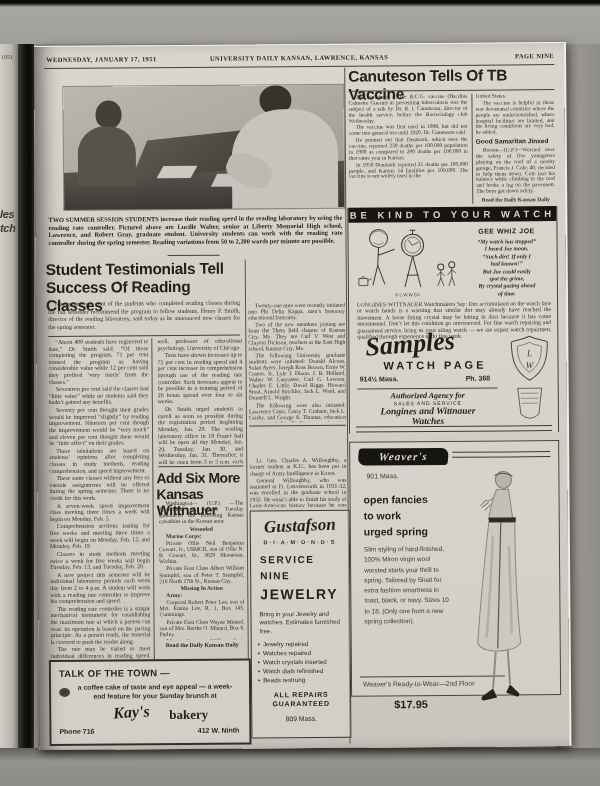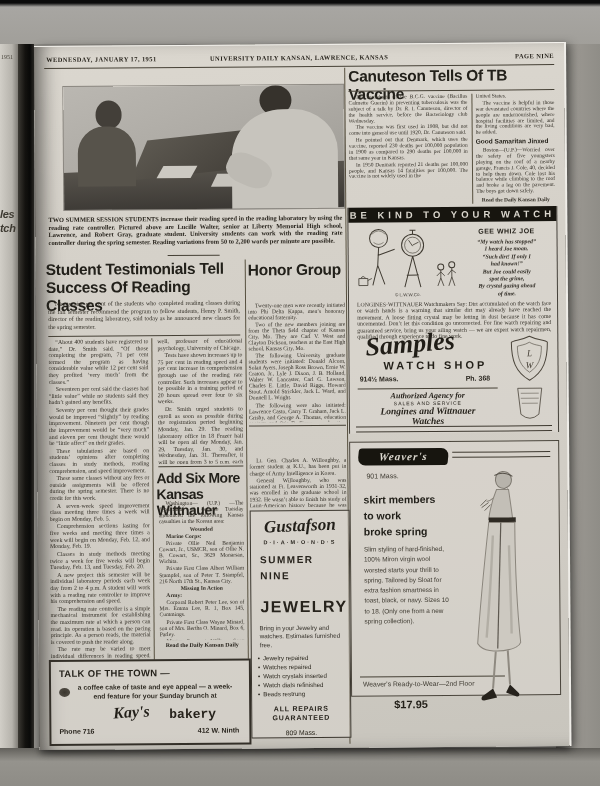--- a/index.html
+++ b/index.html
@@ -77,21 +77,20 @@
     </div>
 
     <div class="abs sb" style="left:13px;top:170px;width:294px;font-size:6.4px;line-height:1.18;text-align:justify;color:#29251e;">TWO SUMMER SESSION STUDENTS increase their reading speed in the reading laboratory by using the reading rate controller. Pictured above are Lucille Walter, senior at Liberty Memorial High school, Lawrence, and Robert Gray, graduate student. University students can work with the reading rate controller during the spring semester. Reading variations from 50 to 2,200 words per minute are possible.</div>
     <div class="rule" style="left:132px;top:210px;width:52px;"></div>
 
     <div class="abs head" style="left:10px;top:215px;width:202px;font-size:15.5px;">
       <div>Student Testimonials Tell</div>
       <div>Success Of Reading Classes</div>
     </div>
     <div class="abs head" style="left:212px;top:216px;width:98px;font-size:15.5px;line-height:1.3;">
-      <div>Honor Group</div>
     </div>
 
     <div class="col" style="left:12px;top:255px;width:192px;height:33px;font-size:6px;line-height:1.25;">
       <p>Ninety-nine per cent of the students who completed reading classes during the fall semester recommend the program to fellow students, Henry P. Smith, director of the reading laboratory, said today as he announced new classes for the spring semester.</p>
     </div>
     <div class="rule" style="left:12px;top:290px;width:192px;"></div>
 
     <div class="vrule" style="left:115px;top:293px;height:322px;"></div>
     <div class="vrule" style="left:209px;top:215px;height:400px;"></div>
     <div class="vrule" style="left:310px;top:24px;height:676px;"></div>
@@ -147,42 +146,42 @@
 
     <div class="rule" style="left:212px;top:381px;width:97px;"></div>
     <div class="col" style="left:212px;top:413px;width:97px;height:50px;font-size:5.7px;line-height:1.1;">
       <p>Lt. Gen. Charles A. Willoughby, a former student at K.U., has been put in charge of Army Intelligence in Korea.</p>
       <p>General Willoughby, who was stationed at Ft. Leavenworth in 1931-32, was enrolled in the graduate school in 1932. He wasn’t able to finish his study of Latin-American history because he was transferred to another base.</p>
     </div>
 
     <div class="adbox" style="left:212px;top:466px;width:98px;height:226px;border:1px solid #3b372f;">
       <div class="script" style="text-align:center;font-size:17px;margin-top:5px;color:#221f19;transform:rotate(-2deg);">Gustafson</div>
       <div class="sans sb" style="text-align:center;font-size:5.5px;letter-spacing:2px;margin-top:3px;color:#2a261f;">D·I·A·M·O·N·D·S</div>
-      <div class="sans sb" style="font-size:10px;letter-spacing:1.5px;margin:9px 0 0 9px;color:#27231c;">SUMMER</div>
+      <div class="sans sb" style="font-size:10px;letter-spacing:1.5px;margin:9px 0 0 9px;color:#27231c;">SERVICE</div>
       <div class="sans sb" style="font-size:10px;letter-spacing:1.5px;margin:5px 0 0 9px;color:#27231c;">NINE</div>
-      <div class="sans sb" style="font-size:16px;letter-spacing:1.5px;margin:17px 0 0 9px;color:#27231c;">JEWELRY</div>
+      <div class="sans sb" style="font-size:14px;letter-spacing:1.5px;margin:5px 0 0 9px;color:#27231c;">JEWELRY</div>
       <div class="sans" style="font-size:6.2px;line-height:1.35;margin:8px 6px 0 8px;color:#332f28;">Bring in your Jewelry and watches. Estimates furnished free.</div>
       <div class="sans" style="font-size:6.2px;line-height:1.3;margin-top:5px;color:#2c281f;">
         <div class="bul">Jewelry repaired</div>
         <div class="bul">Watches repaired</div>
         <div class="bul">Watch crystals inserted</div>
         <div class="bul">Watch dials refinished</div>
         <div class="bul">Beads restrung</div>
       </div>
       <div class="sans sb" style="text-align:center;font-size:7px;letter-spacing:.8px;margin-top:7px;color:#27231c;">ALL REPAIRS</div>
       <div class="sans sb" style="text-align:center;font-size:7px;letter-spacing:.8px;margin-top:2px;color:#27231c;">GUARANTEED</div>
       <div class="sans" style="text-align:center;font-size:6.8px;margin-top:8px;color:#2c281f;">809 Mass.</div>
     </div>
 
     <div class="adbox" style="left:10px;top:614px;width:198px;height:82px;border:2px solid #332f28;">
       <div class="sans sb" style="font-size:9.5px;letter-spacing:.3px;margin:6px 0 0 8px;color:#221f18;">TALK OF THE TOWN —</div>
       <div class="abs" style="left:8px;top:26px;width:11px;height:9px;border-radius:50%;background:radial-gradient(#3a362e,#57524a);"></div>
       <div class="sans sb" style="font-size:6.8px;line-height:1.35;margin:4px 14px 0 24px;text-align:center;color:#312d25;">a coffee cake of taste and eye appeal — a week-end feature for your Sunday brunch at</div>
       <span class="abs script" style="left:62px;top:42px;font-size:16px;transform:rotate(-3deg);color:#221f19;">Kay's</span>
-      <span class="abs sb" style="left:118px;top:46px;font-size:13px;color:#26221b;font-family:Liberation Mono, monospace;">bakery</span>
+      <span class="abs sb" style="left:118px;top:46px;font-size:13px;color:#26221b;">bakery</span>
       <span class="abs sans sb" style="left:8px;top:66px;font-size:7px;color:#29251e;">Phone 716</span>
       <span class="abs sans sb" style="right:10px;top:66px;font-size:7px;color:#29251e;">412 W. Ninth</span>
     </div>
 
     <div class="abs head" style="left:314px;top:24px;width:206px;font-size:15.5px;">Canuteson Tells Of TB Vaccine</div>
     <div class="rule" style="left:314px;top:47px;width:206px;"></div>
     <div class="vrule" style="left:437px;top:51px;height:110px;"></div>
 
     <div class="col" style="left:314px;top:51px;width:119px;height:110px;font-size:5.5px;line-height:1.07;">
       <p>The usefulness of the B.C.G. vaccine (Bacillus Calmette Guerin) in preventing tuberculosis was the subject of a talk by Dr. R. I. Canuteson, director of the health service, before the Bacteriology club Wednesday.</p>
@@ -229,21 +228,21 @@
         <div>But Joe could easily</div>
         <div>spot the grime,</div>
         <div>By crystal gazing ahead</div>
         <div>of time.</div>
       </div>
       <div class="abs sans" style="left:46px;top:85px;font-size:4.5px;color:#45403a;">© L.W.W.Co.</div>
 
       <div class="abs" style="left:8px;top:94px;width:194px;font-size:5.8px;line-height:1.12;text-align:justify;color:#332f27;">LONGINES-WITTNAUER Watchmakers Say: Dirt accumulated on the watch face or watch hands is a warning that similar dirt may already have reached the movement. A loose fitting crystal may be letting in dust because it has come uncemented. Don’t let this condition go uncorrected. For fine watch repairing and guaranteed service, bring us your ailing watch — we are expert watch repairmen, qualified through experience to do fine work.</div>
 
       <div class="abs script" style="left:16px;top:122px;font-size:26px;transform:rotate(-4deg);color:#201d17;">Samples</div>
-      <div class="abs sans sb" style="left:34px;top:152px;font-size:11px;letter-spacing:3px;color:#221f18;">WATCH SHOP</div>
+      <div class="abs sans sb" style="left:34px;top:152px;font-size:11px;letter-spacing:3px;color:#221f18;">WATCH PAGE</div>
       <div class="abs sans sb" style="left:10px;top:168px;font-size:7px;color:#29251e;">914½ Mass.</div>
       <div class="abs sans sb" style="left:116px;top:168px;font-size:7px;color:#29251e;">Ph. 368</div>
 
       <div class="rule" style="left:8px;top:181px;width:140px;"></div>
       <div class="abs" style="left:4px;top:184px;width:148px;text-align:center;color:#27231c;">
         <div class="script" style="font-size:8px;">Authorized Agency for</div>
         <div class="sans" style="font-size:5px;letter-spacing:1px;">SALES AND SERVICE</div>
         <div class="script" style="font-size:9.5px;">Longines and Wittnauer</div>
         <div class="script" style="font-size:9.5px;">Watches</div>
       </div>
@@ -263,23 +262,23 @@
     </div>
 
     <div class="adbox" style="left:312px;top:398px;width:208px;height:253px;border:1px solid #4a453c;overflow:visible;">
       <div class="abs" style="left:8px;top:6px;width:90px;height:17px;background:#17150f;border-radius:3px 8px 3px 8px;transform:skewX(-6deg);">
         <span class="script" style="display:block;text-align:center;color:#dcd8cf;font-size:11px;line-height:17px;letter-spacing:1px;">Weaver's</span>
       </div>
       <div class="dbl" style="left:102px;top:10px;width:98px;"></div>
       <div class="abs wv-body" style="left:16px;top:30px;font-size:7px;">901 Mass.</div>
 
       <div class="abs head" style="left:13px;top:50px;font-size:10.5px;line-height:1.5;letter-spacing:0;">
-        <div>skirt members</div>
+        <div>open fancies</div>
         <div>to work</div>
-        <div>broke spring</div>
+        <div>urged spring</div>
       </div>
 
       <div class="abs wv-body" style="left:13px;top:102px;width:86px;font-size:6.4px;line-height:1.6;">Slim styling of hard-finished, 100% Miron virgin wool worsted starts your thrill to spring. Tailored by Sloat for extra fashion smartness in toast, black, or navy. Sizes 10 to 18. (Only one from a new spring collection).</div>
 
       <div class="abs sans sb" style="left:42px;top:212px;font-size:11px;color:#221f18;margin-top:44px;">$17.95</div>
       <div class="rule" style="left:8px;top:234px;width:145px;"></div>
       <div class="abs wv-body" style="left:11px;top:238px;font-size:6.8px;">Weaver's Ready-to-Wear—2nd Floor</div>
 
       <svg class="abs" viewBox="0 0 100 252" style="left:100px;top:24px;width:100px;height:252px;">
         <g fill="none" stroke="#8a857c" stroke-width="1">

